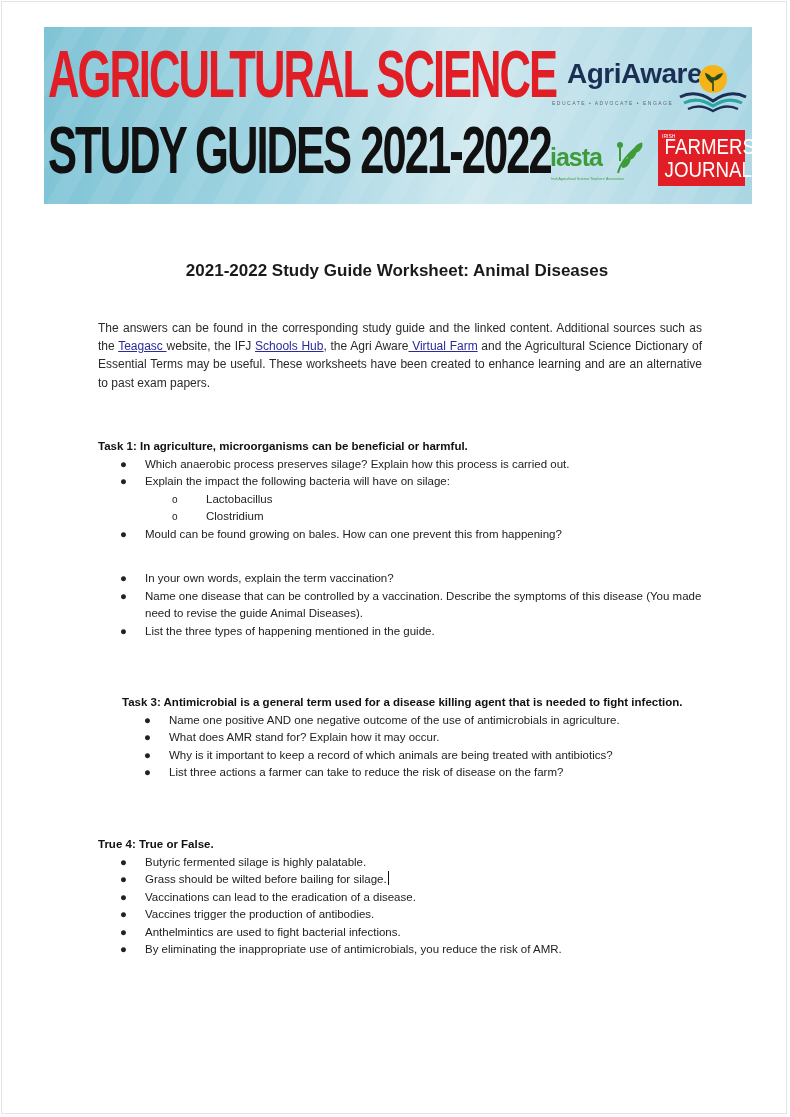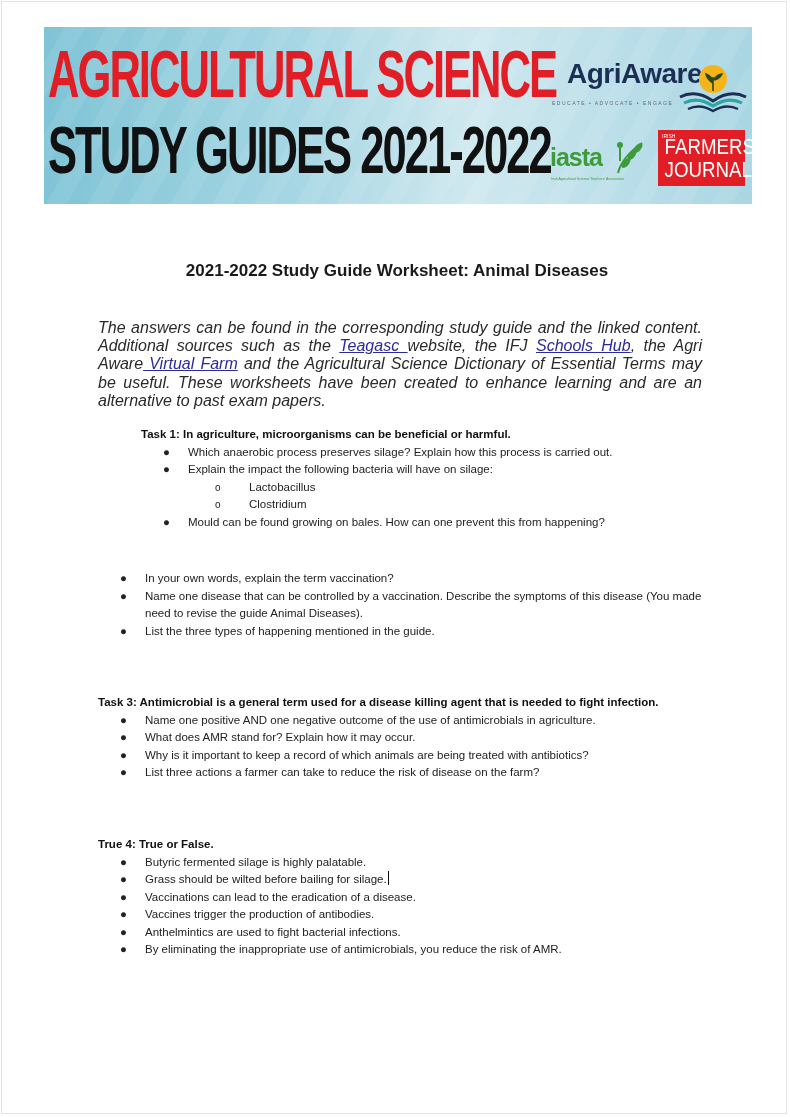--- a/index.html
+++ b/index.html
@@ -26,22 +26,22 @@
   .iasta-sub { position:absolute; left:507px; top:150px; font-size:3.5px; color:#3e9b3a; }
   .iasta-leaf { position:absolute; left:568px; top:110px; width:36px; height:40px; }
   .fj { position:absolute; left:614px; top:103px; width:87px; height:56px; background:#e11e26;
         color:#fff; font-weight:normal; text-align:center; }
   .fj .small { position:absolute; left:4px; top:3px; font-size:5px; }
   .fj .big1 { position:absolute; left:0; right:0; top:6px; font-size:22px; line-height:1; transform:scaleX(0.85); }
   .fj .big2 { position:absolute; left:0; right:0; top:29px; font-size:22px; line-height:1; transform:scaleX(0.85); }
 
   .title { position:absolute; left:0; width:790px; top:259px; text-align:center;
            font-weight:bold; font-size:17px; color:#1a1a1a; }
-  .intro { position:absolute; left:96px; top:317px; width:604px; font-style:italic;
-           font-size:16px; line-height:18.2px; color:#2a2a2a; text-align:justify; }
+  .intro { position:absolute; left:96px; top:317px; width:604px; 
+           font-size:12px; line-height:18.2px; color:#2a2a2a; text-align:justify; }
   .intro a { color:#2a2a9a; text-decoration:underline; }
 
   .task { position:absolute; left:96px; width:610px; font-size:11.5px; line-height:17.5px; color:#222; }
   .task .head { font-weight:bold; color:#111; }
   .task ul { list-style:none; margin:0; padding:0; }
   .task li { position:relative; padding-left:47px; }
   .task li .bul { position:absolute; left:22px; top:0; }
   .task li.sub { padding-left:108px; }
   .task li.sub .bul { left:74px; font-size:10px; }
   .caret { display:inline-block; width:1px; height:14px; background:#111; vertical-align:-2px; margin-left:1px; }
@@ -81,40 +81,40 @@
       <span class="small">IRISH</span>
       <div class="big1">FARMERS</div>
       <div class="big2">JOURNAL</div>
     </div>
   </div>
 
   <div class="title">2021-2022 Study Guide Worksheet: Animal Diseases</div>
 
   <div class="intro"><span>The answers can be found in the corresponding study guide and the linked content. Additional sources such as the </span><a>Teagasc </a><span>website, the IFJ </span><a>Schools Hub</a><span>, the Agri Aware</span><a> Virtual Farm</a><span> and the Agricultural Science Dictionary of Essential Terms may be useful. These worksheets have been created to enhance learning and are an alternative to past exam papers.</span></div>
 
-  <div class="task" style="top:424px;margin-left:43px;">
+  <div class="task" style="top:436px;">
     <div class="head"><span>Task 1:  </span><span>In agriculture, microorganisms can be beneficial or harmful.</span></div>
     <ul>
       <li><span class="bul">●</span><span>Which anaerobic process preserves silage? Explain how this process is carried out.</span></li>
       <li><span class="bul">●</span><span>Explain the impact the following bacteria will have on silage:</span></li>
       <li class="sub"><span class="bul">o</span><span>Lactobacillus</span></li>
       <li class="sub"><span class="bul">o</span><span>Clostridium</span></li>
       <li><span class="bul">●</span><span>Mould can be found growing on bales. How can one prevent this from happening?</span></li>
     </ul>
   </div>
 
   <div class="task" style="top:568px;">
     <ul>
       <li><span class="bul">●</span><span>In your own words, explain the term vaccination?</span></li>
       <li><span class="bul">●</span><span>Name one disease that can be controlled by a vaccination. Describe the symptoms of this disease (You made need to revise the guide Animal Diseases).</span></li>
       <li><span class="bul">●</span><span>List the three types of happening mentioned in the guide.</span></li>
     </ul>
   </div>
 
-  <div class="task" style="top:692px;">
+  <div class="task" style="top:692px;margin-left:24px;">
     <div class="head"><span>Task 3:  </span><span>Antimicrobial is a general term used for a disease killing agent that is needed to fight infection.</span></div>
     <ul>
       <li><span class="bul">●</span><span>Name one positive AND one negative outcome of the use of antimicrobials in agriculture.</span></li>
       <li><span class="bul">●</span><span>What does AMR stand for? Explain how it may occur.</span></li>
       <li><span class="bul">●</span><span>Why is it important to keep a record of which animals are being treated with antibiotics?</span></li>
       <li><span class="bul">●</span><span>List three actions a farmer can take to reduce the risk of disease on the farm?</span></li>
     </ul>
   </div>
 
   <div class="task" style="top:834px;">

